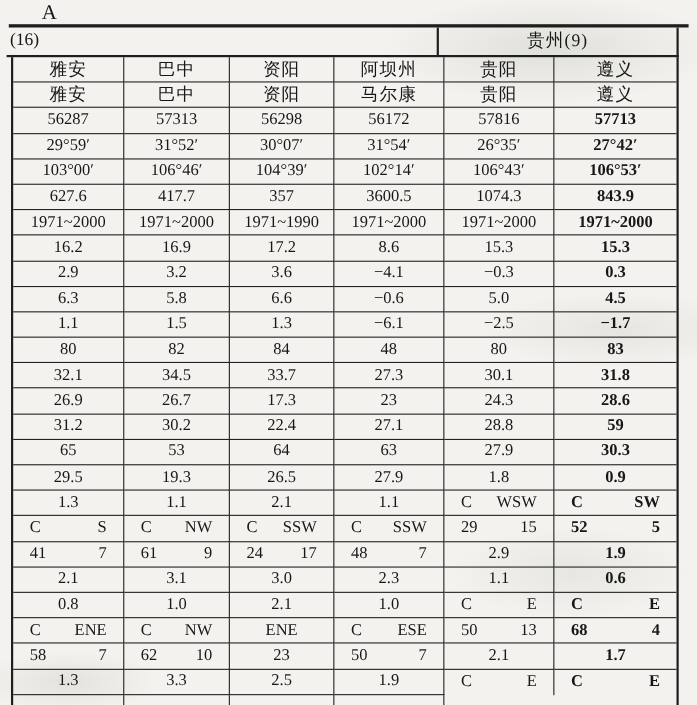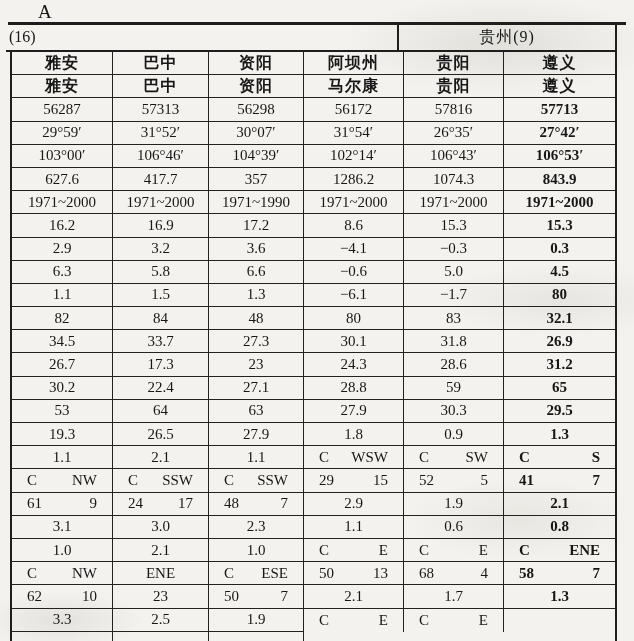--- a/index.html
+++ b/index.html
@@ -62,21 +62,21 @@
   .cell {
     box-sizing: border-box;
     border-right: 1.6px solid #222;
     border-bottom: 1.6px solid #222;
     display: flex; align-items: center; justify-content: center;
     font-size: 15px;
     white-space: nowrap;
     overflow: hidden;
   }
   .cell:nth-child(6n) { border-right: none; font-weight: bold; }
-  .cell.hdr { font-size: 16px; font-weight: 700; letter-spacing: 1px; }
+  .cell.hdr { font-size: 16px; font-weight: 400; letter-spacing: 1px; }
   .cell.pair { justify-content: space-between; padding: 0 15px; }
   .cell.clip { align-items: flex-start; line-height: 23px; border-bottom: none; }
 </style>
 </head>
 <body>
 
 <div class="page">
 
   <div class="corner-label">A</div>
 
@@ -114,21 +114,21 @@
       <div class="cell">27°42′</div>
       <div class="cell">103°00′</div>
       <div class="cell">106°46′</div>
       <div class="cell">104°39′</div>
       <div class="cell">102°14′</div>
       <div class="cell">106°43′</div>
       <div class="cell">106°53′</div>
       <div class="cell">627.6</div>
       <div class="cell">417.7</div>
       <div class="cell">357</div>
-      <div class="cell">1286.2</div>
+      <div class="cell">3600.5</div>
       <div class="cell">1074.3</div>
       <div class="cell">843.9</div>
       <div class="cell">1971~2000</div>
       <div class="cell">1971~2000</div>
       <div class="cell">1971~1990</div>
       <div class="cell">1971~2000</div>
       <div class="cell">1971~2000</div>
       <div class="cell">1971~2000</div>
       <div class="cell">16.2</div>
       <div class="cell">16.9</div>
@@ -145,20 +145,21 @@
       <div class="cell">6.3</div>
       <div class="cell">5.8</div>
       <div class="cell">6.6</div>
       <div class="cell">−0.6</div>
       <div class="cell">5.0</div>
       <div class="cell">4.5</div>
       <div class="cell">1.1</div>
       <div class="cell">1.5</div>
       <div class="cell">1.3</div>
       <div class="cell">−6.1</div>
+      <div class="cell">−2.5</div>
       <div class="cell">−1.7</div>
       <div class="cell">80</div>
       <div class="cell">82</div>
       <div class="cell">84</div>
       <div class="cell">48</div>
       <div class="cell">80</div>
       <div class="cell">83</div>
       <div class="cell">32.1</div>
       <div class="cell">34.5</div>
       <div class="cell">33.7</div>

